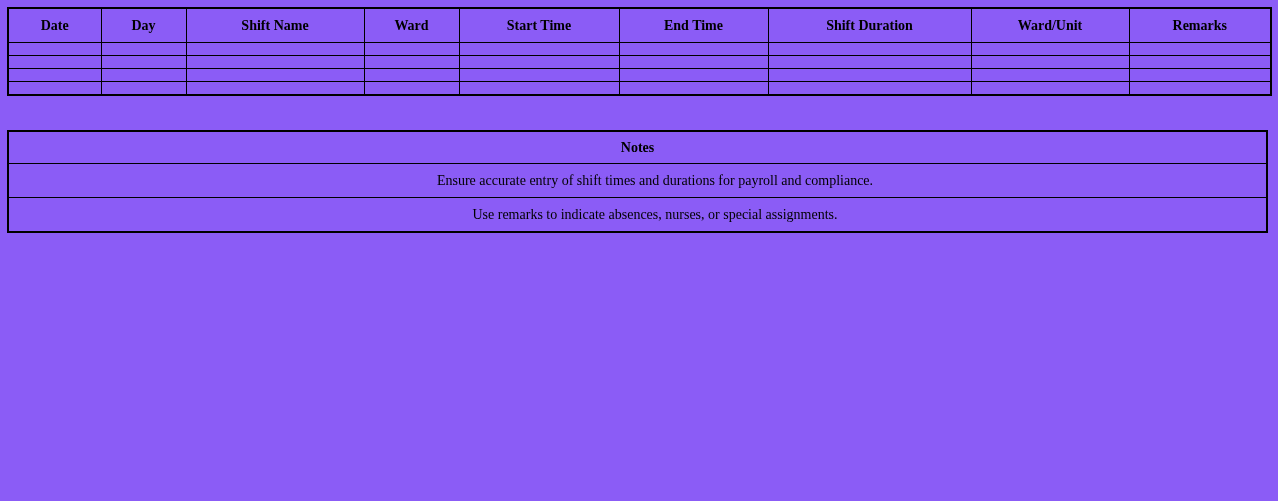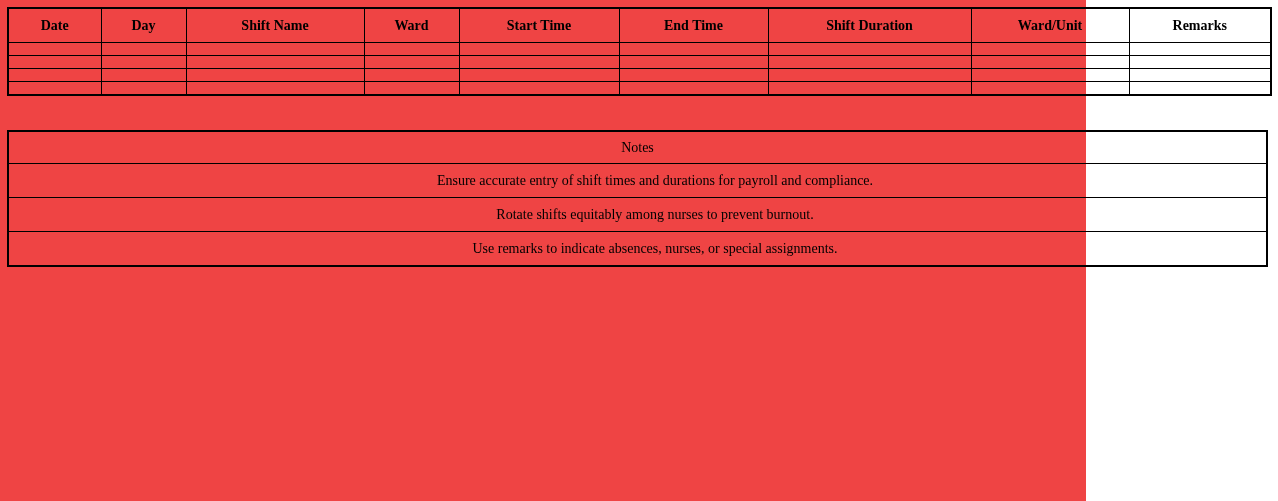--- a/index.html
+++ b/index.html
@@ -2,23 +2,23 @@
 <html><head>
 <meta charset="utf-8">
 <style>
   html, body {
     margin: 0;
     padding: 0;
     background: #ffffff;
   }
   .page {
     position: relative;
-    width: 1086px;
+    width: 1278px;
     height: 501px;
-    background: #ef4444;
+    background: #8b5cf6;
     font-family: "Liberation Serif", "DejaVu Serif", serif;
     color: #000000;
   }
   table {
     border-collapse: collapse;
     table-layout: fixed;
     position: absolute;
     left: 7px;
   }
   table.shift-table {
@@ -44,21 +44,21 @@
     text-align: center;
     vertical-align: middle;
   }
   .shift-table td.empty-cell {
     height: 12px;
     font-size: 11px;
   }
   .notes-table th.notes-title {
     height: 31px;
     font-size: 14px;
-    font-weight: normal;
+    font-weight: bold;
     text-align: center;
     vertical-align: middle;
   }
   .notes-table td.note-cell {
     height: 33px;
     font-size: 14px;
     font-weight: normal;
     text-align: center;
     vertical-align: middle;
     padding-left: 37px;
@@ -146,21 +146,18 @@
     <thead>
       <tr>
         <th class="notes-title">Notes</th>
       </tr>
     </thead>
     <tbody>
       <tr>
         <td class="note-cell">Ensure accurate entry of shift times and durations for payroll and compliance.</td>
       </tr>
       <tr>
-        <td class="note-cell">Rotate shifts equitably among nurses to prevent burnout.</td>
-      </tr>
-      <tr>
         <td class="note-cell">Use remarks to indicate absences, nurses, or special assignments.</td>
       </tr>
     </tbody>
   </table>
 
 </div>
 
 </body></html>

